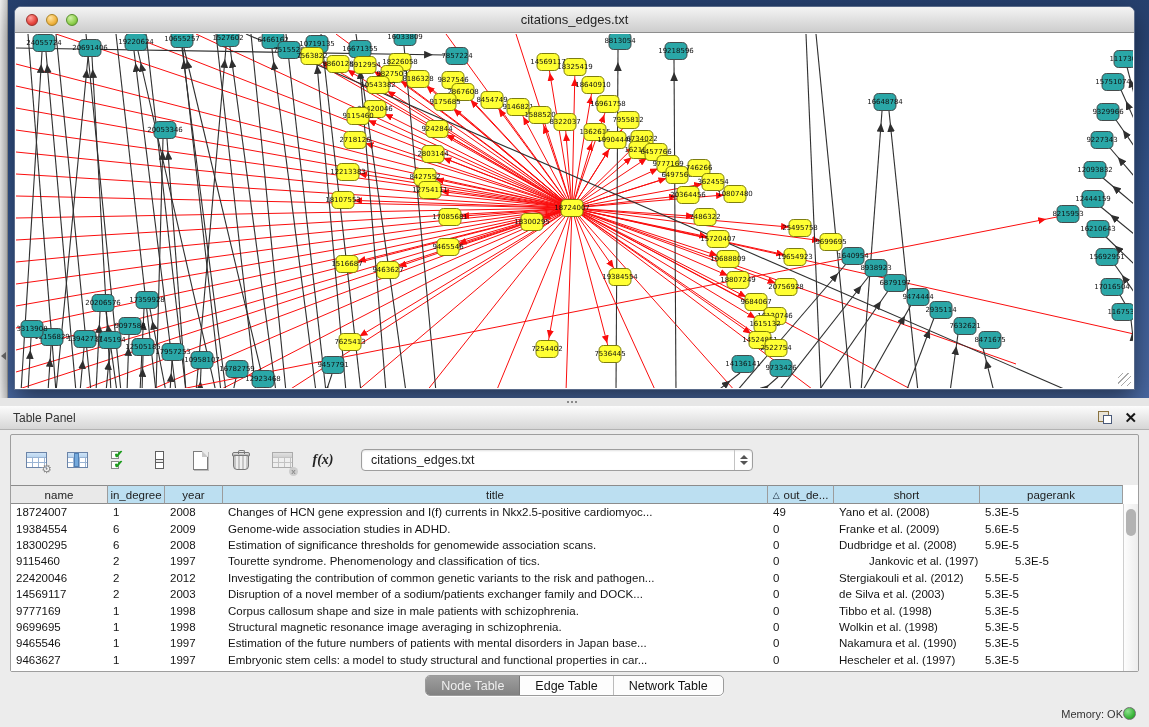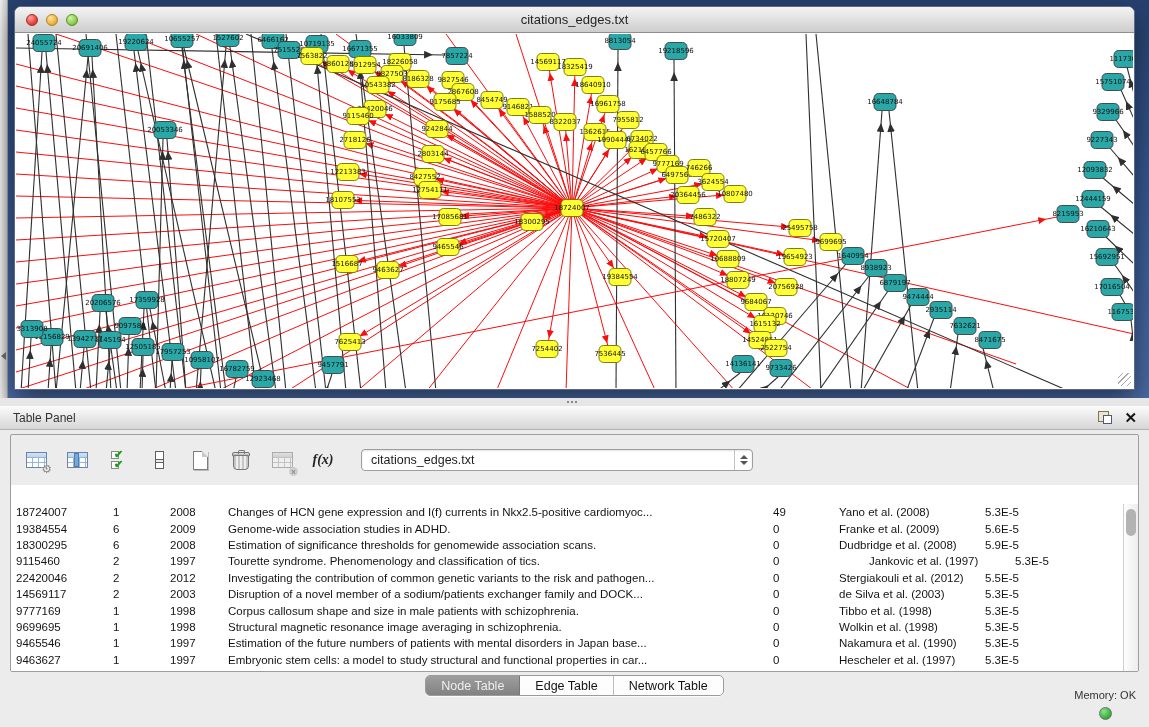--- a/index.html
+++ b/index.html
@@ -97,21 +97,21 @@
              background:linear-gradient(90deg,#fdfdfd,#ededed); border-left:1px solid #cfcfcf; }
   .vthumb { position:absolute; left:2px; top:5px; width:10px; height:27px; background:#b3b3b3; border-radius:6px; }
 
   
   .tabbar { position:absolute; left:0; top:675px; width:1149px; display:flex; justify-content:center; }
   .seg { display:flex; height:21px; border:1px solid #9b9b9b; border-radius:5px; overflow:hidden; background:#fdfdfd;
          box-shadow:0 1px 0 rgba(255,255,255,.8); }
   .seg-btn { display:flex; align-items:center; padding:0 15px; font-size:12.5px; color:#131313; border-right:1px solid #bbb; }
   .seg-btn:last-child { border-right:none; }
   .seg-btn.selected { background:linear-gradient(#9e9e9e,#828282); color:#efefef; border-right-color:#787878; }
-  .memory { position:absolute; right:13px; bottom:7px; display:flex; align-items:center; gap:6px;flex-direction:column; }
+  .memory { position:absolute; right:13px; bottom:7px; display:flex; align-items:center; gap:0; }
   .memory-label { font-size:11px; color:#333; }
   .mem-dot { width:13px; height:13px; border-radius:50%; border:1px solid #6f6f6f;
              background:radial-gradient(circle at 35% 30%,#8ee28e,#35b235 65%,#1f8f1f); }
 </style>
 </head>
 <body>
 
 <div class="desktop">
   <div class="side-strip">
     <div class="strip-handle"></div>
@@ -804,20 +804,44 @@
     <span class="combo">
       <span class="combo-text">citations_edges.txt</span>
       <span class="combo-step">
           <b class="up"></b>
           <b class="dn"></b>
         </span>
     </span>
   </div>
 
   <div class="table-area">
+    <div class="thead" id="thead">
+        <div class="th" style="width: 97px;">
+          <span>name</span>
+        </div>
+        <div class="th" style="width: 57px;">
+          <span>in_degree</span>
+        </div>
+        <div class="th" style="width: 58px;">
+          <span>year</span>
+        </div>
+        <div class="th" style="width: 545px;">
+          <span>title</span>
+        </div>
+        <div class="th" style="width: 66px;">
+          <span class="sortglyph">△</span>
+          <span>out_de...</span>
+        </div>
+        <div class="th" style="width: 146px;">
+          <span>short</span>
+        </div>
+        <div class="th" style="width: 143px;">
+          <span>pagerank</span>
+        </div>
+      </div>
     <div class="tbody" id="tbody">
         <div class="tr">
           <div class="td" style="width: 97px;">18724007</div>
           <div class="td" style="width: 57px;">1</div>
           <div class="td" style="width: 58px;">2008</div>
           <div class="td" style="width: 545px;">Changes of HCN gene expression and I(f) currents in Nkx2.5-positive cardiomyoc...</div>
           <div class="td" style="width: 66px;">49</div>
           <div class="td" style="width: 146px;">Yano et al. (2008)</div>
           <div class="td" style="width: 143px;">5.3E-5</div>
         </div>

